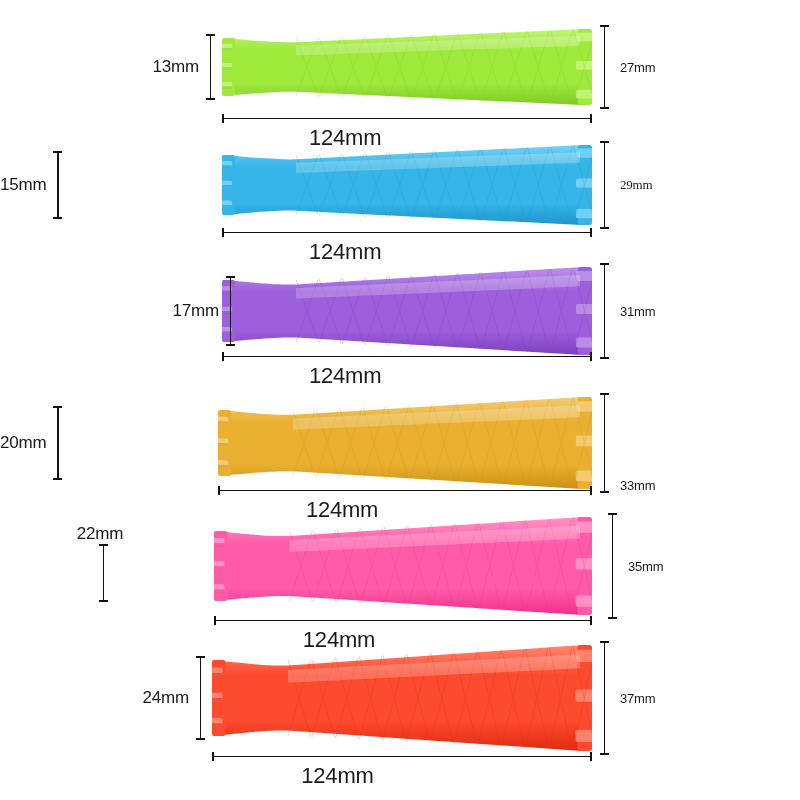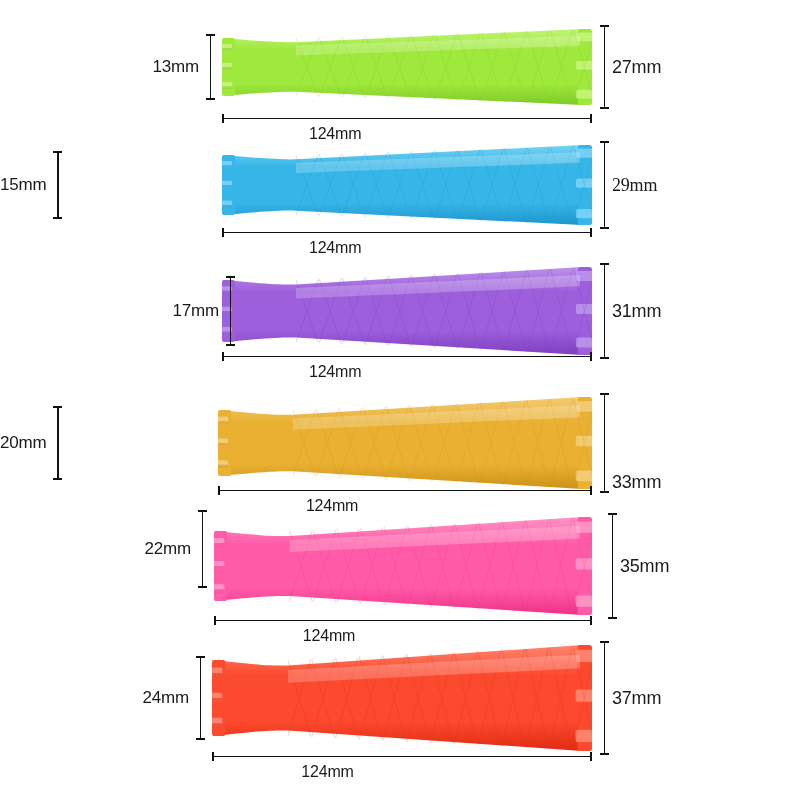--- a/index.html
+++ b/index.html
@@ -22,33 +22,33 @@
   .vbar .stem{
     position:absolute;left:4px;top:0;bottom:0;width:1.4px;background:#111;
   }
   .vbar .cap{position:absolute;left:0;width:9px;height:1.6px;background:#111;}
   .vbar .cap.top{top:0;}
   .vbar .cap.bot{bottom:0;}
 
   
   .dim-right{position:absolute;display:flex;align-items:center;}
   .dim-right .dim-text{
-    font-size:18px;color:#1b1b1b;white-space:nowrap;
-    margin-left:3px;letter-spacing:-0.2px;
+    font-size:13px;color:#1b1b1b;white-space:nowrap;
+    margin-left:11px;letter-spacing:-0.2px;
   }
 
   
   .dim-len{position:absolute;}
   .hbar{position:relative;height:9px;}
   .hbar .stem{position:absolute;top:4px;left:0;right:0;height:1.4px;background:#111;}
   .hbar .cap{position:absolute;top:0;height:9px;width:1.6px;background:#111;}
   .hbar .cap.l{left:0;}
   .hbar .cap.r{right:0;}
   .dim-len .dim-text{
-    position:absolute;top:11px;font-size:16px;color:#1b1b1b;
+    position:absolute;top:11px;font-size:22px;color:#1b1b1b;
     white-space:nowrap;letter-spacing:-0.2px;
   }
 
   
   .roller{position:absolute;}
   .roller svg{display:block;}
 </style>
 </head>
 <body>
 
@@ -416,21 +416,21 @@
             <path d="M 311.85 4.0625 L 334.29375000000005 95.9375" stroke="#F03189" stroke-width="1.1" fill="none"></path>
             <path d="M 311.85 95.9375 L 334.29375000000005 4.0625" stroke="#F03189" stroke-width="1.1" fill="none"></path>
             <path d="M 335.475 2.96875 L 357.91875000000005 97.03125" stroke="#F03189" stroke-width="1.1" fill="none"></path>
             <path d="M 335.475 97.03125 L 357.91875000000005 2.96875" stroke="#F03189" stroke-width="1.1" fill="none"></path>
             <path d="M 359.1 1.875 L 381.54375000000005 98.125" stroke="#F03189" stroke-width="1.1" fill="none"></path>
             <path d="M 359.1 98.125 L 381.54375000000005 1.875" stroke="#F03189" stroke-width="1.1" fill="none"></path>
           </g>
           <path d="M 75.60000000000001 24.1 L 366 9.82 L 366 22.56 L 75.60000000000001 36 Z" fill="#ffffff" opacity="0.22"></path>
         </svg>
       </div>
-      <div class="dim-left" style="left: 0px; top: 510px; height: 78px; width: 207px; justify-content: flex-end;">
+      <div class="dim-left" style="left: 0px; top: 524px; height: 78px; width: 207px; justify-content: flex-end; flex-direction: column;">
         <span class="dim-text">22mm</span>
         <div class="vbar" style="height: 100%;">
           <span class="stem"></span>
           <span class="cap top"></span>
           <span class="cap bot"></span>
         </div>
       </div>
       <div class="dim-right" style="left: 608px; top: 513px; height: 106px;">
         <div class="vbar" style="height: 100%;">
           <span class="stem"></span>

